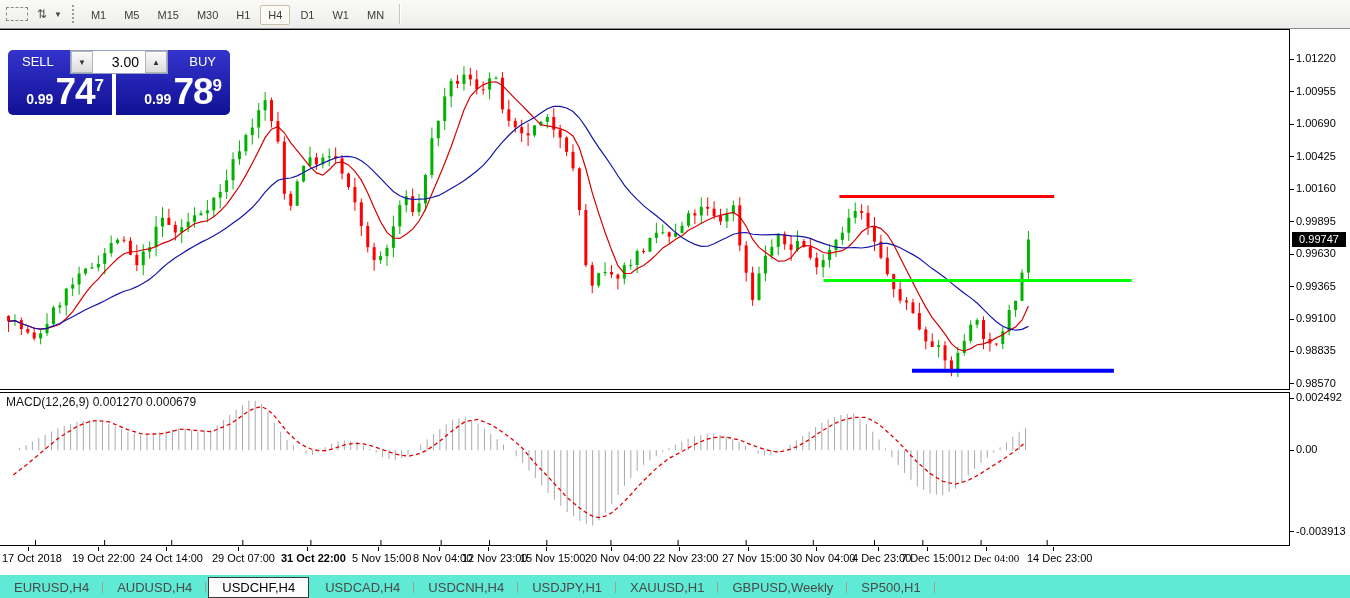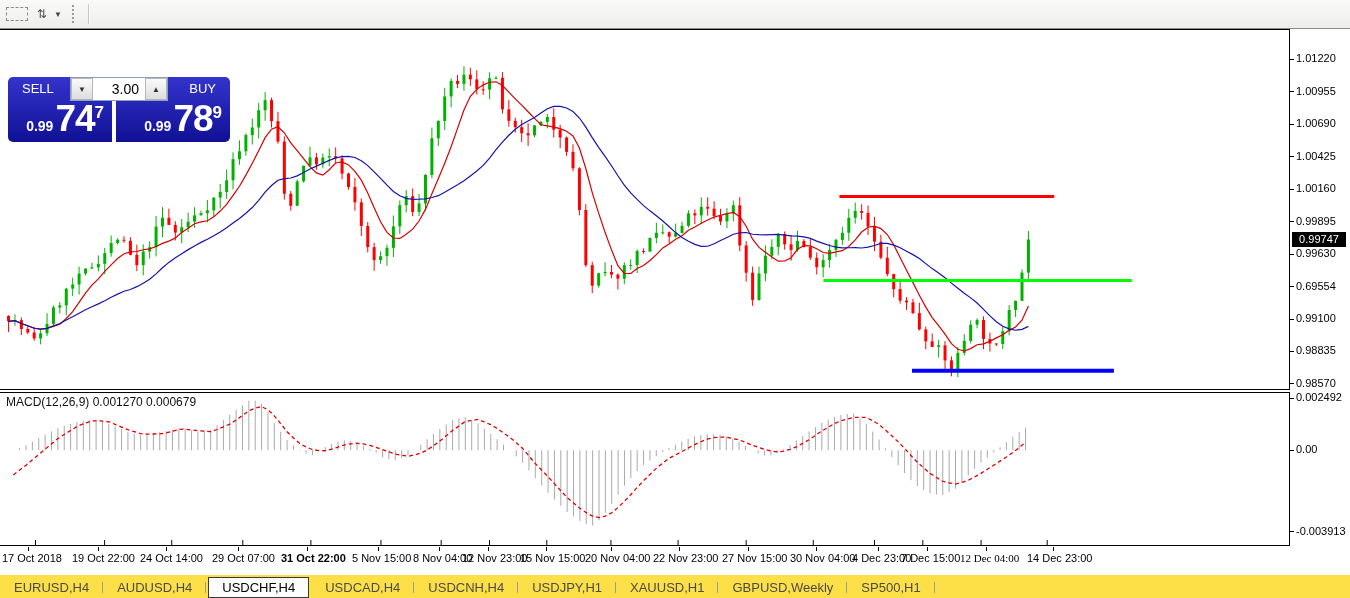--- a/index.html
+++ b/index.html
@@ -30,55 +30,56 @@
 
   
   .axis-label{position:absolute;left:1296px;font-size:11px;color:#000;white-space:nowrap;}
   .axis-tick{position:absolute;left:1290px;width:4px;height:1px;background:#000;}
   #price-tag{position:absolute;left:1292px;width:54px;height:15px;background:#000;color:#fff;
     font-size:11px;text-align:center;line-height:15px;}
   .time-label{position:absolute;top:552px;font-size:11px;color:#000;white-space:nowrap;}
   .time-tick{position:absolute;top:547px;width:1px;height:4px;background:#000;}
 
   
-  #trade-panel{position:absolute;left:8px;top:50px;width:222px;height:65px;margin-top:27px;}
+  #trade-panel{position:absolute;left:8px;top:50px;width:222px;height:65px;}
   .tp-half{position:absolute;top:0;height:65px;background:linear-gradient(#3434cd,#101095);}
   .tp-sell{left:0;width:104px;border-radius:5px 0 0 5px;}
   .tp-buy{left:108px;width:114px;border-radius:0 5px 5px 0;}
   .tp-btn{position:absolute;top:4px;color:#fff;font-size:13px;}
   .tp-btn.sell{left:14px;} .tp-btn.buy{right:14px;}
   .tp-price{position:absolute;bottom:6px;right:8px;color:#fff;display:flex;align-items:baseline;}
   .tp-price .small{font-size:14px;font-weight:bold;margin-right:2px;}
   .tp-price .big{font-size:37px;font-weight:bold;line-height:34px;letter-spacing:-1px;}
   .tp-price .sup{font-size:17px;font-weight:bold;position:relative;top:-13px;}
   #vol-box{position:absolute;left:62px;top:0;width:98px;height:24px;background:#f2f2f2;
     border:1px solid #8fa0c0;display:flex;box-sizing:border-box;}
   .vol-btn{width:20px;background:linear-gradient(#fbfbfb,#dcdcdc);border:1px solid #b5b5b5;
     font-size:8px;color:#333;display:flex;align-items:center;justify-content:center;}
   #vol-value{flex:1;background:#fff;font-size:14px;color:#000;text-align:right;
     padding:3px 6px 0 0;}
 
   
-  #tabbar{position:absolute;left:0;top:574px;width:1350px;height:24px;background:#fde047;
+  #tabbar{position:absolute;left:0;top:574px;width:1350px;height:24px;background:#5eead4;
     border-top:1px solid #ffffff;display:flex;align-items:center;}
   .tab{font-size:13px;color:#4a4a4a;padding:3px 14px;position:relative;cursor:default;white-space:nowrap;}
   .tab:not(.active)::after{content:"";position:absolute;right:0;top:5px;bottom:5px;border-right:1px solid #9f9d98;}
   .tab.active{background:#fcfcfc;border:1px solid #3a3a3a;color:#000;padding:2px 13px;margin:0 2px;}
   .overlay{position:absolute;left:0;top:0;width:100%;height:100%;pointer-events:none;}
 </style>
 </head>
 <body>
 
 <div id="stage">
 
   <div id="toolbar">
     <span class="tb-icon dashed-box"></span>
     <span class="tb-icon">⇅</span>
     <span class="caret">▼</span>
     <span class="grip"></span>
+    <span id="tf-buttons"><span class="tf-btn">M1</span><span class="tf-btn">M5</span><span class="tf-btn">M15</span><span class="tf-btn">M30</span><span class="tf-btn">H1</span><span class="tf-btn active">H4</span><span class="tf-btn">D1</span><span class="tf-btn">W1</span><span class="tf-btn">MN</span></span>
     <span class="tb-sep"></span>
   </div>
 
   <svg id="main-chart" xmlns="http://www.w3.org/2000/svg" viewBox="0 0 1290 361">
       <g>
         <line x1="5.5" y1="286.865481050069" x2="5.5" y2="303.71923966000713" stroke="#FF0000" stroke-width="1"></line>
         <rect x="4" y="287.5492527173921" width="3" height="5.3888289979813635" fill="#FF0000"></rect>
         <line x1="11.95" y1="285.9862473217572" x2="11.95" y2="297.41342126863213" stroke="#00B200" stroke-width="1"></line>
         <rect x="10.45" y="291.7409201392212" width="3" height="1.1971615761522685" fill="#00B200"></rect>
         <line x1="18.4" y1="289.0931044835009" x2="18.4" y2="306.8047125403062" stroke="#FF0000" stroke-width="1"></line>
@@ -623,21 +624,21 @@
       <div class="axis-label" style="top: 117.032px;">1.00690</div>
       <div class="axis-tick" style="top: 156.027px;"></div>
       <div class="axis-label" style="top: 149.527px;">1.00425</div>
       <div class="axis-tick" style="top: 188.522px;"></div>
       <div class="axis-label" style="top: 182.022px;">1.00160</div>
       <div class="axis-tick" style="top: 221.017px;"></div>
       <div class="axis-label" style="top: 214.517px;">0.99895</div>
       <div class="axis-tick" style="top: 253.512px;"></div>
       <div class="axis-label" style="top: 247.012px;">0.99630</div>
       <div class="axis-tick" style="top: 286.007px;"></div>
-      <div class="axis-label" style="top: 279.507px;">0.69554</div>
+      <div class="axis-label" style="top: 279.507px;">0.99365</div>
       <div class="axis-tick" style="top: 318.502px;"></div>
       <div class="axis-label" style="top: 312.002px;">0.99100</div>
       <div class="axis-tick" style="top: 350.997px;"></div>
       <div class="axis-label" style="top: 344.497px;">0.98835</div>
       <div class="axis-tick" style="top: 383.492px;"></div>
       <div class="axis-label" style="top: 376.992px;">0.98570</div>
       <div class="" id="price-tag" style="top: 231.665px;">0.99747</div>
       <div class="axis-tick" style="top: 397.583px;"></div>
       <div class="axis-label" style="top: 391.083px;">0.002492</div>
       <div class="axis-tick" style="top: 449.5px;"></div>

